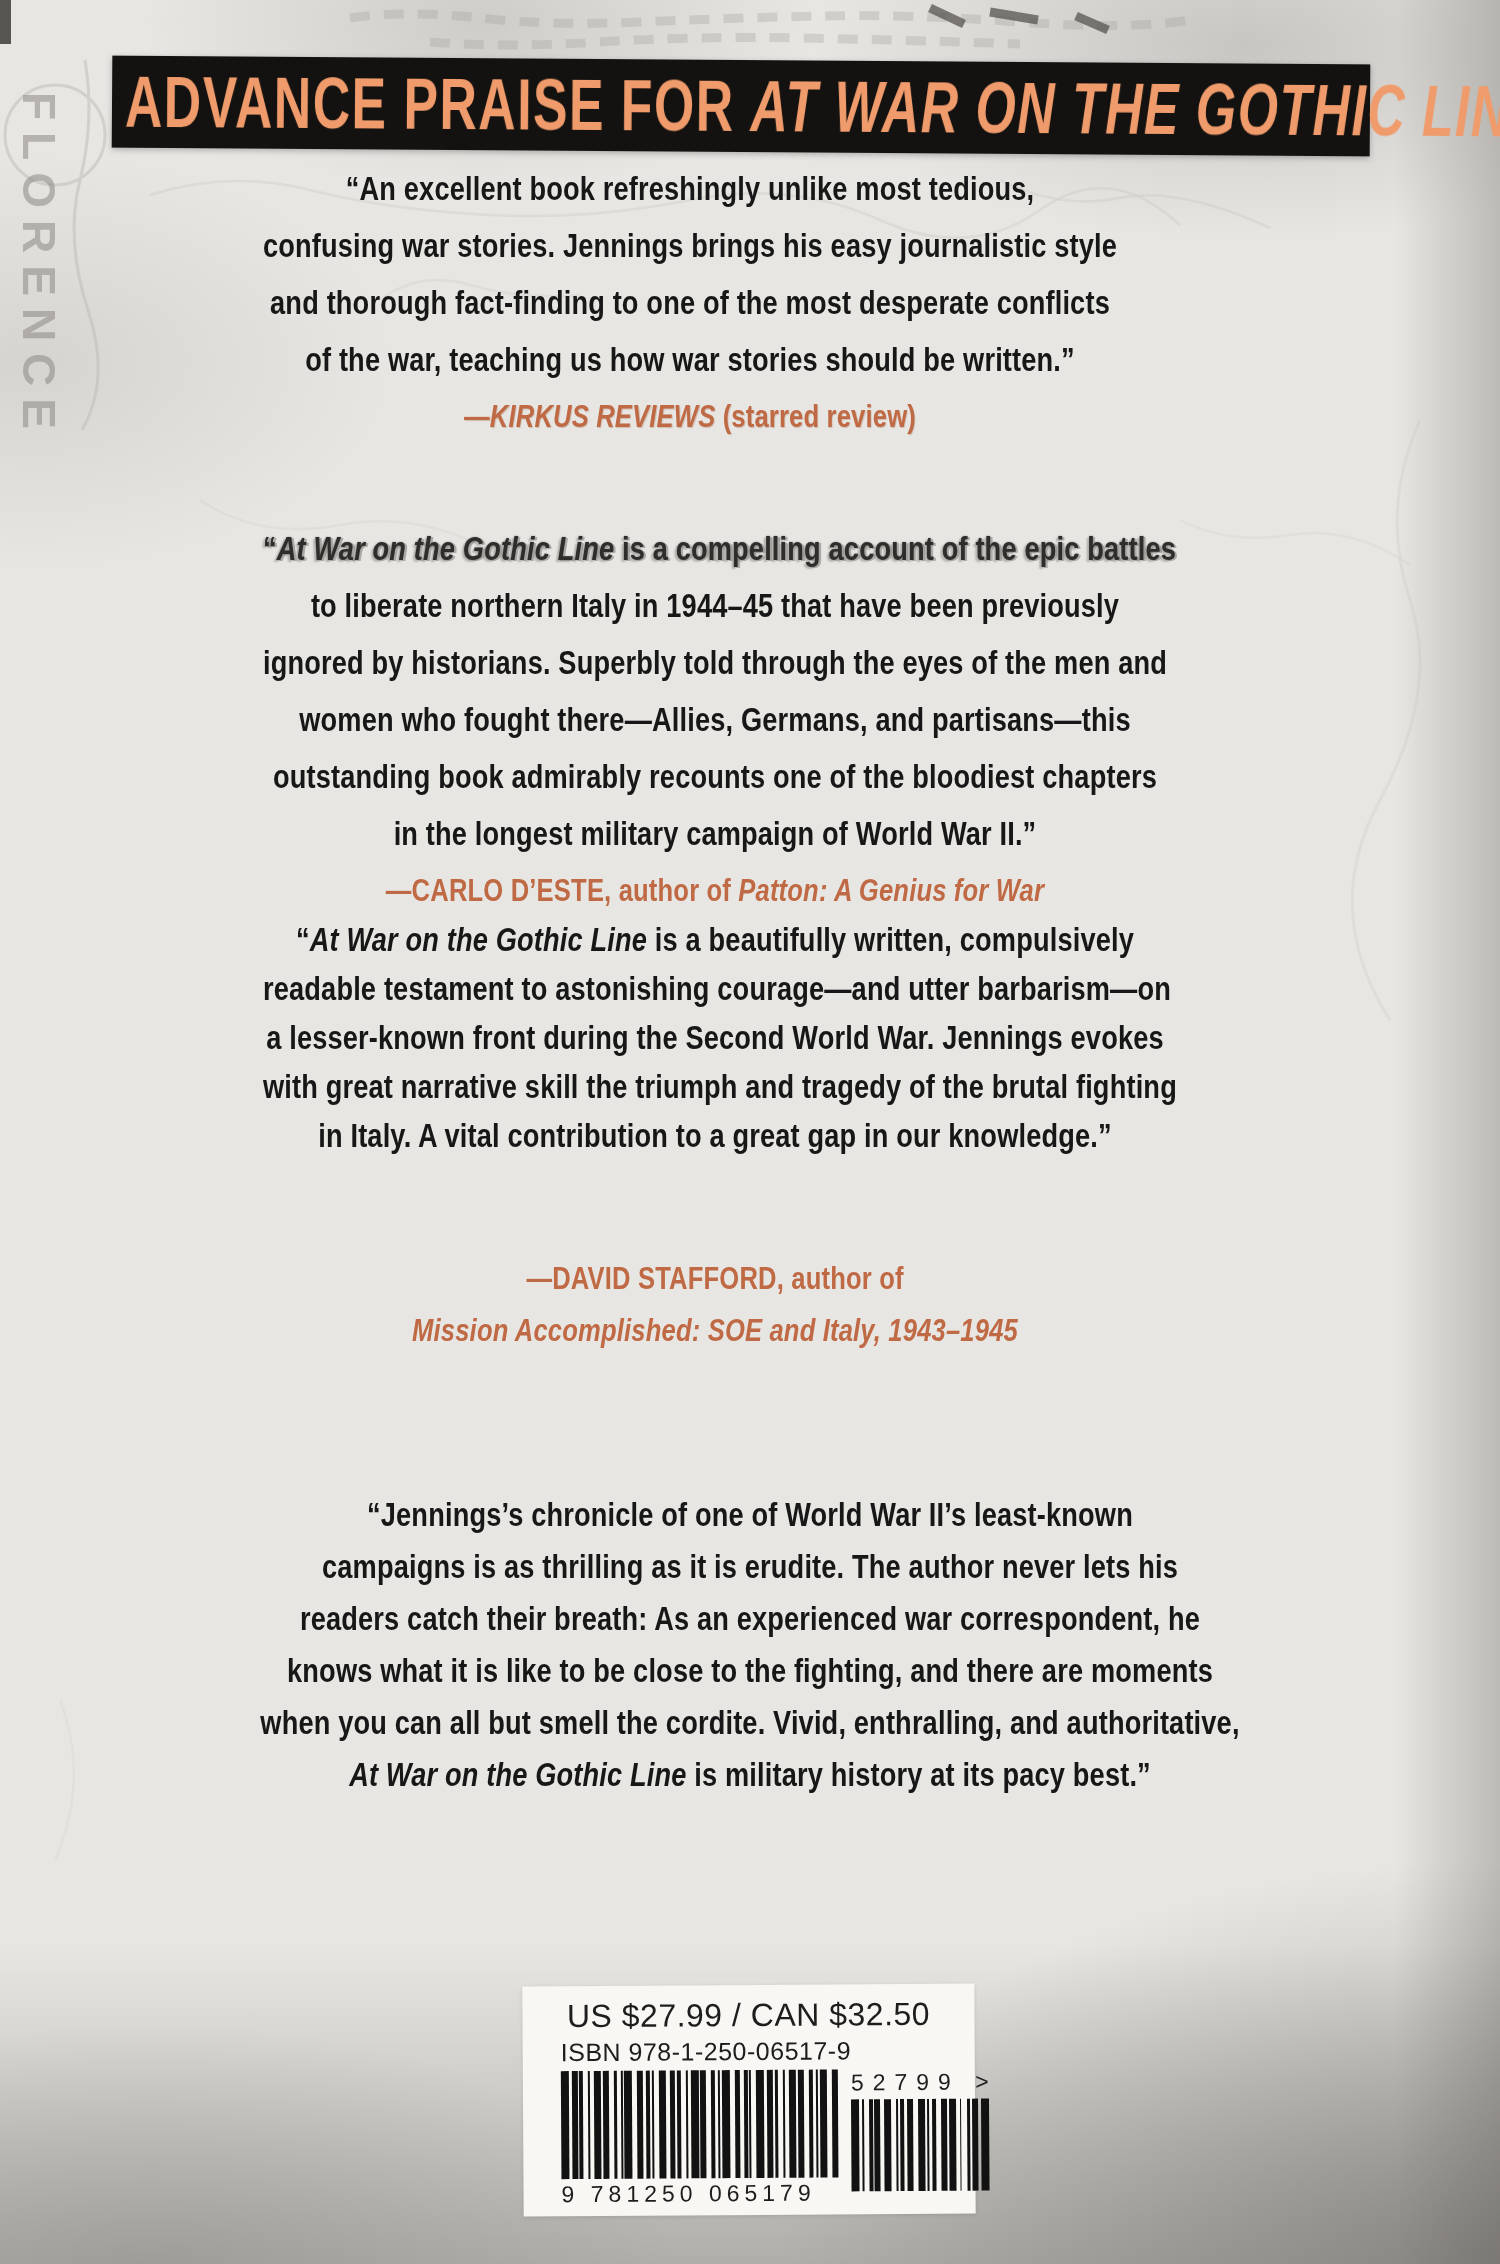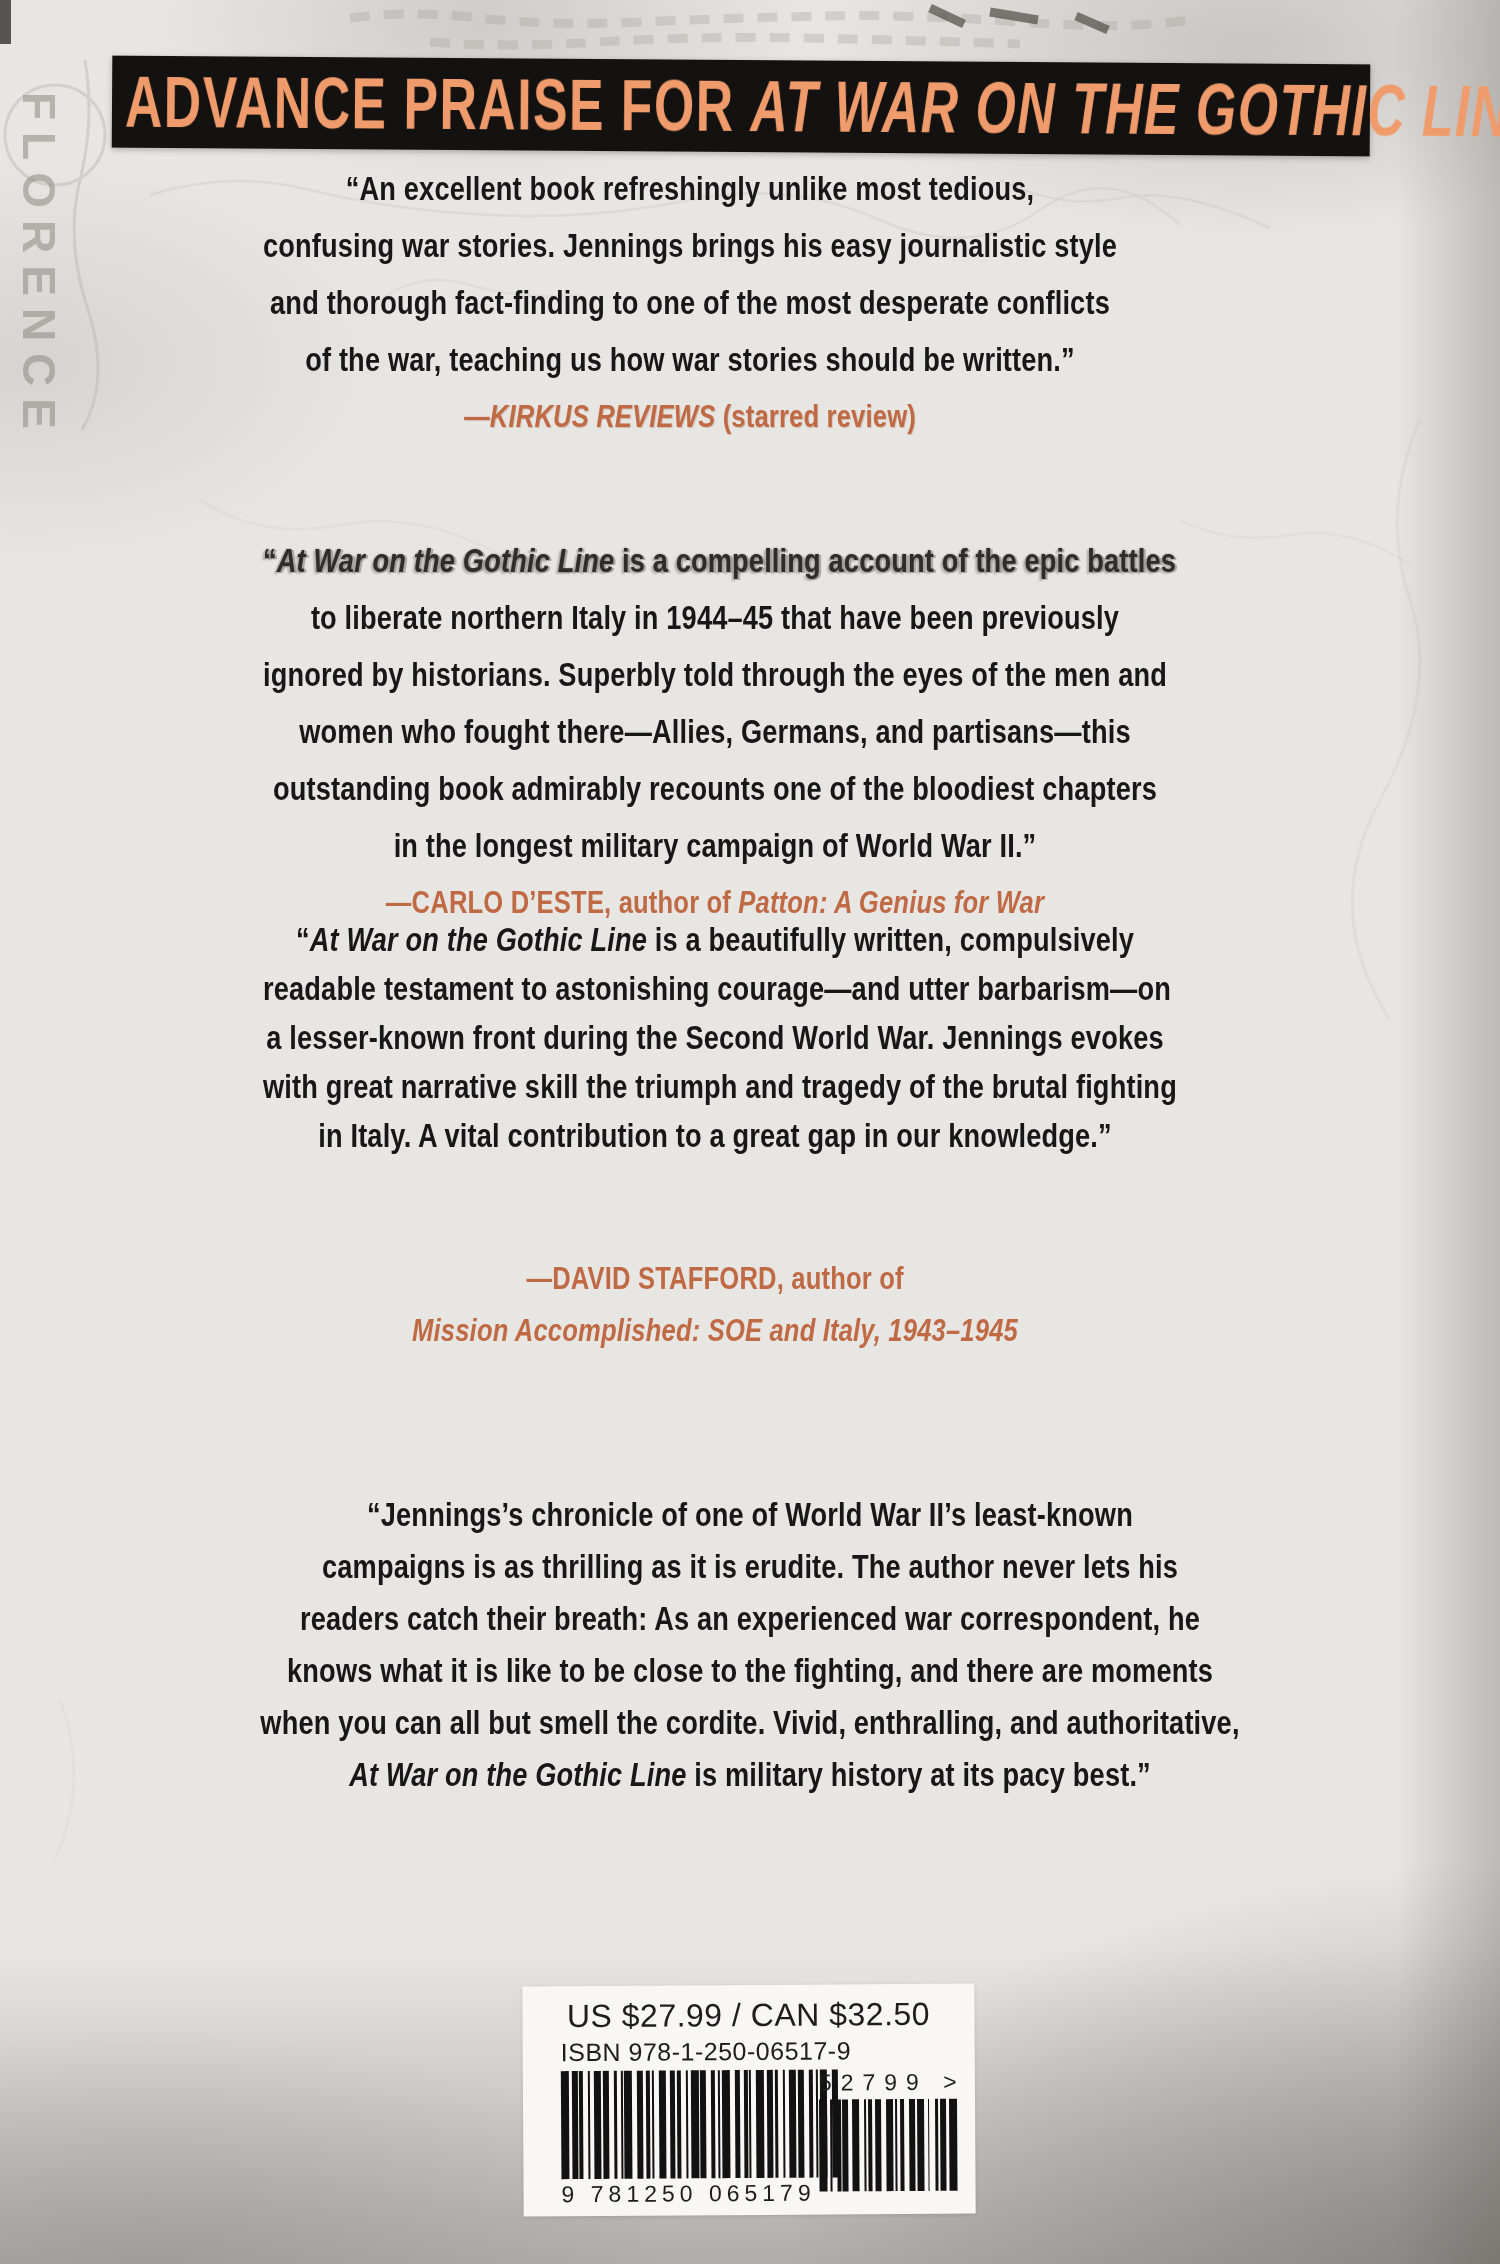--- a/index.html
+++ b/index.html
@@ -57,21 +57,21 @@
     display:block;white-space:nowrap;
     transform:scaleX(.80);transform-origin:50% 50%;
     font-size:34px;line-height:var(--lh,54px);
     letter-spacing:.2px;
   }
   .quote .attr-lines .ln{font-size:32px;}
   .seg-i{font-style:italic;}
   .seg-a{color:var(--attribution,#bf6a44);}
   .seg-ai{color:var(--attribution,#bf6a44);font-style:italic;}
   .q0{left:125px;top:160px;width:1130px;--lh:57px;}
-  .q1{left:150px;top:532px;width:1130px;--lh:57px;}
+  .q1{left:150px;top:520px;width:1130px;--lh:57px;}
   .q2{left:150px;top:915px;width:1130px;--lh:49px;}
   .q3{left:150px;top:1252px;width:1130px;--lh:52px;}
   .q4{left:95px;top:1488px;width:1310px;--lh:52px;}
   
   .q1 .body-lines .ln:first-child{
     color:#2e2d2b;
     text-shadow:3px 1px 0 rgba(130,127,122,.55), -3px 2px 2px rgba(130,127,122,.45), 0 0 2px rgba(70,70,70,.6);
   }
   .q0 .attr-lines .ln{text-shadow:1px 1px 1px rgba(160,110,80,.35);}
 
@@ -82,21 +82,21 @@
     box-shadow:0 1px 4px rgba(0,0,0,.12);
     color:#1d1d1d;
   }
   .price{font-size:32px;text-align:center;margin-top:12px;letter-spacing:.5px;}
   .isbn{font-size:25px;text-align:left;padding-left:38px;margin-top:3px;letter-spacing:.5px;}
   .codes{display:flex;align-items:flex-start;padding-left:38px;margin-top:4px;}
   .bars{display:flex;align-items:flex-start;}
   .bar{background:#121212;flex:0 0 auto;}
   .main-code{width:258px;}
   .main-digits{font-size:23px;letter-spacing:5px;margin-top:2px;white-space:nowrap;}
-  .supp-code{margin-left:0;width:150px;}
+  .supp-code{margin-left:32px;width:150px;}
   .supp-digits{font-size:23px;letter-spacing:9px;margin-bottom:3px;white-space:nowrap;}
 </style>
 </head>
 <body>
 
 <div class="page">
 
   <svg class="map-svg" viewBox="0 0 1500 2264" xmlns="http://www.w3.org/2000/svg">
     <g fill="none" stroke="#c0bdb8" stroke-width="2.5" opacity="0.55">
       <path d="M150 195 q80 -25 160 -5 t180 25 t200 -15 t190 20 t160 -10 t140 15" opacity=".5"></path>

